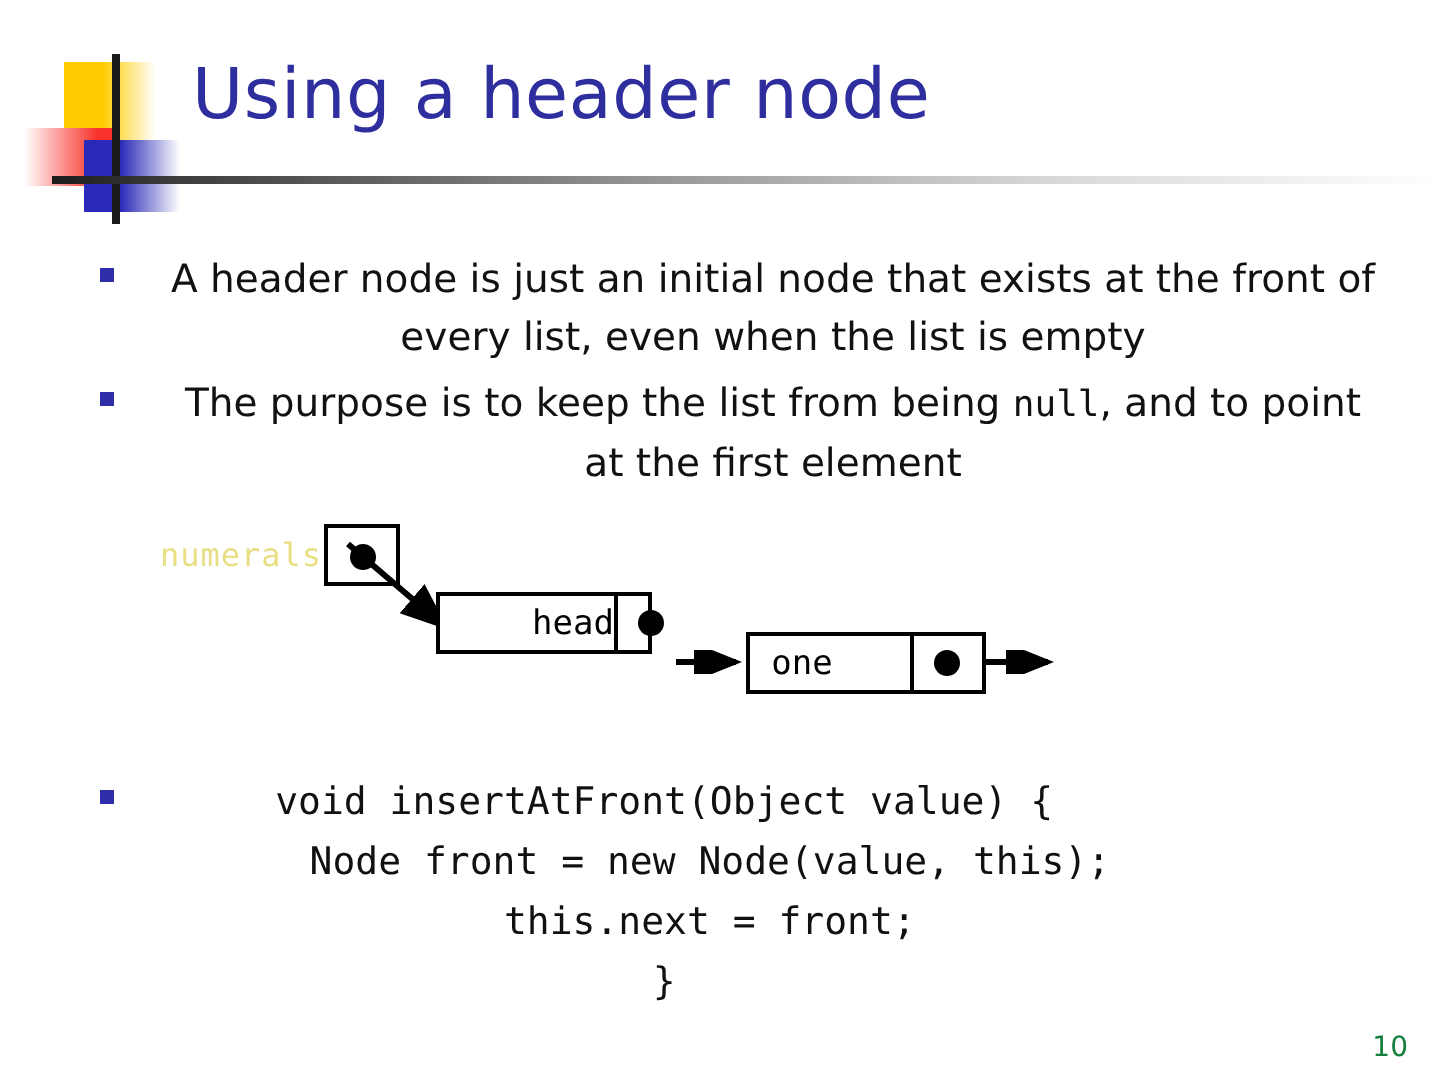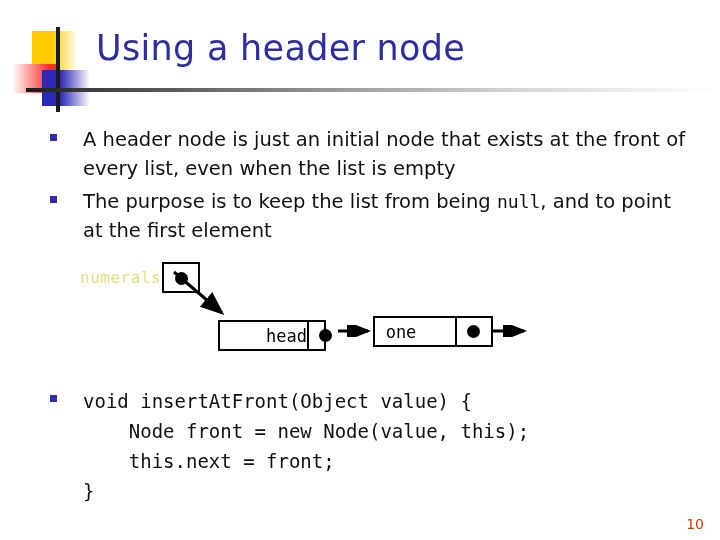--- a/index.html
+++ b/index.html
@@ -7,20 +7,21 @@
     padding: 0;
     background: #ffffff;
   }
   #slide {
     position: relative;
     width: 720px;
     height: 540px;
     background: #ffffff;
     overflow: hidden;
     font-family: "DejaVu Sans", sans-serif;
+    text-align: center;
   }
 
   
   .logo-wrap { position: absolute; left: 0; top: 0; width: 110px; height: 115px; }
   .sq-yellow {
     position: absolute; left: 32px; top: 31px; width: 46px; height: 40px;
     background: linear-gradient(to right, #FFCC00 0%, #FFCC00 42%, #ffffff 100%);
   }
   .sq-red {
     position: absolute; left: 12px; top: 64px; width: 45px; height: 29px;
@@ -114,44 +115,44 @@
     flex: 1 1 auto;
   }
   .node .cell-ptr {
     width: 34px;
     border-left: 2px solid #000000;
     position: relative;
     flex: 0 0 auto;
   }
   .node .cell-ptr .ptr-dot { left: 10px; top: 7px; }
 
-  #node-head { left: 218px; top: 320px; width: 108px; padding-left: 46px; }
+  #node-head { left: 218px; top: 296px; width: 108px; padding-left: 46px; }
   #node-one  { left: 373px; top: 316px; width: 120px; gap: 28px; }
   #node-two  { left: 529px; top: 316px; width: 121px; }
 
   .link-arrow { position: absolute; top: 325px; }
   #link1 { left: 338px; width: 37px; }
   #link2 { left: 493px; width: 38px; }
 
   
-  #code-bullet { left: 50px; top: 386px; }
+  #code-bullet { left: 50px; top: 386px; gap: 26px; }
   .code-text {
     margin-left: 26px;
     font-family: "DejaVu Sans Mono", monospace;
     font-size: 19px;
     color: #111111;
     line-height: 30px;
     white-space: pre;
   }
 
   
   .slide-num {
     position: absolute; right: 16px; bottom: 8px;
     font-size: 14px;
-    color: #c2410c;
+    color: #15803d;
   }
 </style>
 </head>
 <body>
 
 <div id="slide">
 
   <div class="logo-wrap">
     <div class="sq-yellow"></div>
     <div class="sq-red"></div>

